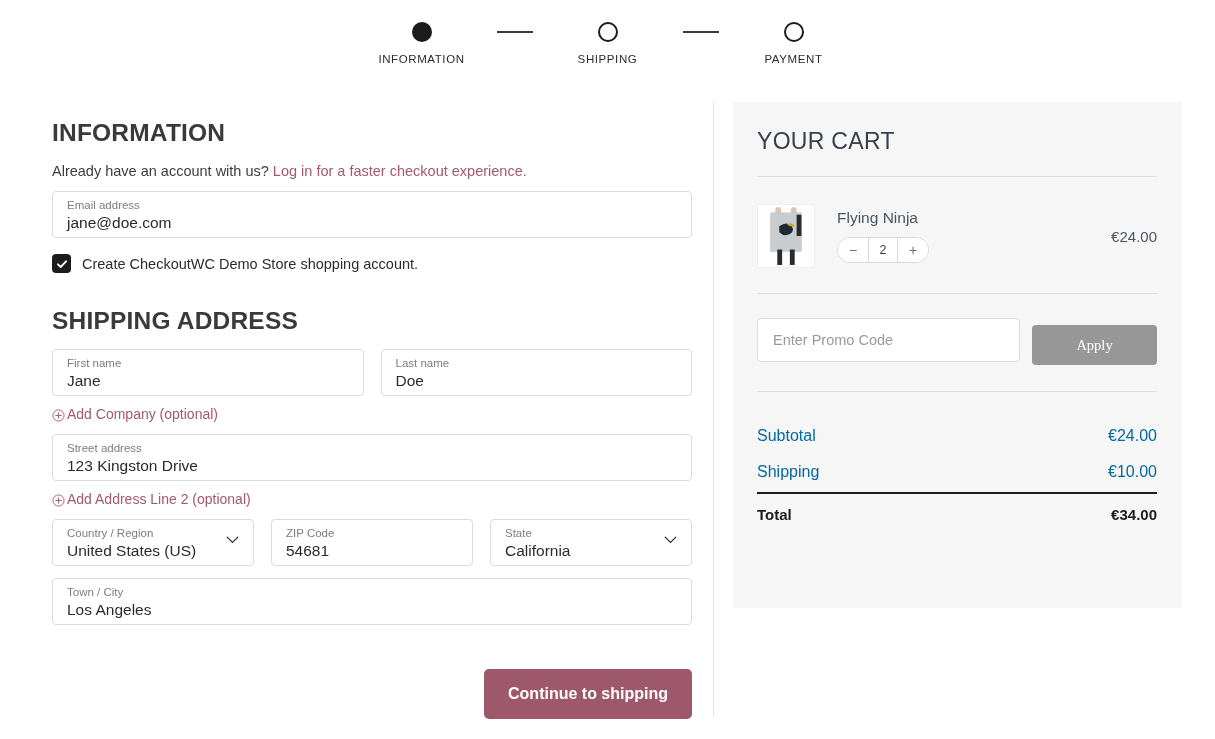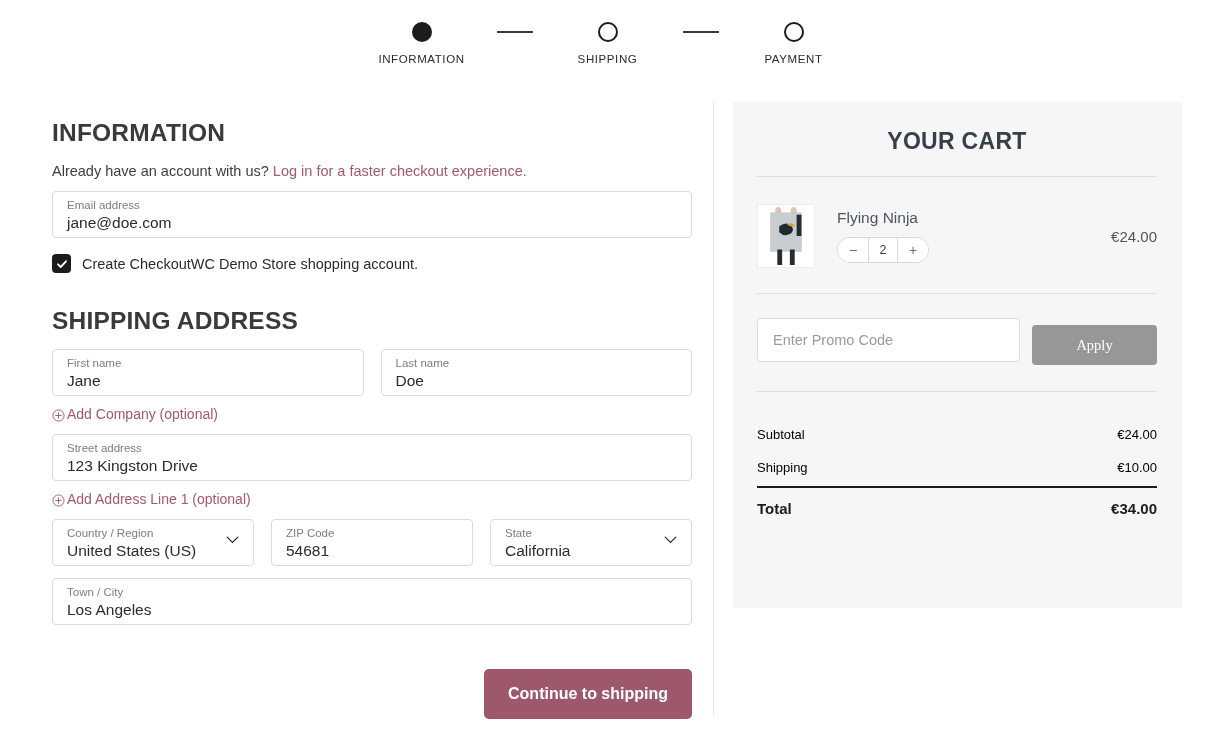--- a/index.html
+++ b/index.html
@@ -85,23 +85,22 @@
     padding: 0 24px; height: 50px; min-width: 189px; cursor: pointer;
   }
 
   
   .cart {
     position: absolute; left: 733px; top: 102px;
     width: 449px; height: 506px; background: #f6f6f6;
     padding: 26px 25px 0 24px;
   }
   h2.cart-title {
-    margin: 0; font-size: 23px; font-weight: bold; letter-spacing: .3px;
+    margin: 0; font-size: 23px; font-weight: normal; letter-spacing: .3px;
     color: #36404a;
-    text-align: center;
   }
   .hr { height: 1px; background: #dedede; margin: 21px 0 0 0; }
   .hr.dark { height: 2px; background: #1c1c1c; }
 
   .line-item { display: flex; align-items: center; margin-top: 27px; }
   .thumb {
     width: 58px; height: 64px; flex: none; background: #ffffff;
     border: 1px solid #ededed; overflow: hidden; position: relative;
   }
   .item-mid { margin-left: 22px; flex: 1; }
@@ -131,21 +130,21 @@
   }
   .apply-btn {
     width: 125px; height: 40px; margin-left: 12px; margin-top: 7px;
     background: #979797; color: #fff; border: none; border-radius: 4px;
     font-size: 14.5px; font-family: Liberation Serif, serif; cursor: pointer;
   }
 
   .totals { margin-top: 26px; }
   .total-row {
     display: flex; justify-content: space-between; align-items: center;
-    font-size: 13px; color: #000000; padding: 9px 0;
+    font-size: 16px; color: #0369a1; padding: 9px 0;
   }
   .total-row.grand { font-weight: bold; color: #1c1c1c; font-size: 15px; padding-top: 12px; }
 </style>
 </head>
 <body>
 
 <div class="page">
 
   <div class="stepper">
     <div class="step">
@@ -213,21 +212,21 @@
     <div class="field mt12">
       <div class="field-label">Street address</div>
       <div class="field-value">123 Kingston Drive</div>
     </div>
 
     <div class="add-link">
       <svg width="13" height="13" viewBox="0 0 14 14">
         <circle cx="7" cy="7" r="6" fill="none" stroke="#a4596e" stroke-width="1"></circle>
         <path d="M7 3.6 V10.4 M3.6 7 H10.4" stroke="#a4596e" stroke-width="1"></path>
       </svg>
-      <span>Add Address Line 1 (optional)</span>
+      <span>Add Address Line 2 (optional)</span>
     </div>
 
     <div class="row mt12">
       <div class="field" style="width:206px">
         <div class="field-label">Country / Region</div>
         <div class="field-value">United States (US)</div>
         <svg class="chevron" viewBox="0 0 14 9">
           <path d="M1 1.2 L7 7.2 L13 1.2" fill="none" stroke="#2b2b2b" stroke-width="1.4" stroke-linecap="round"></path>
         </svg>
       </div>

